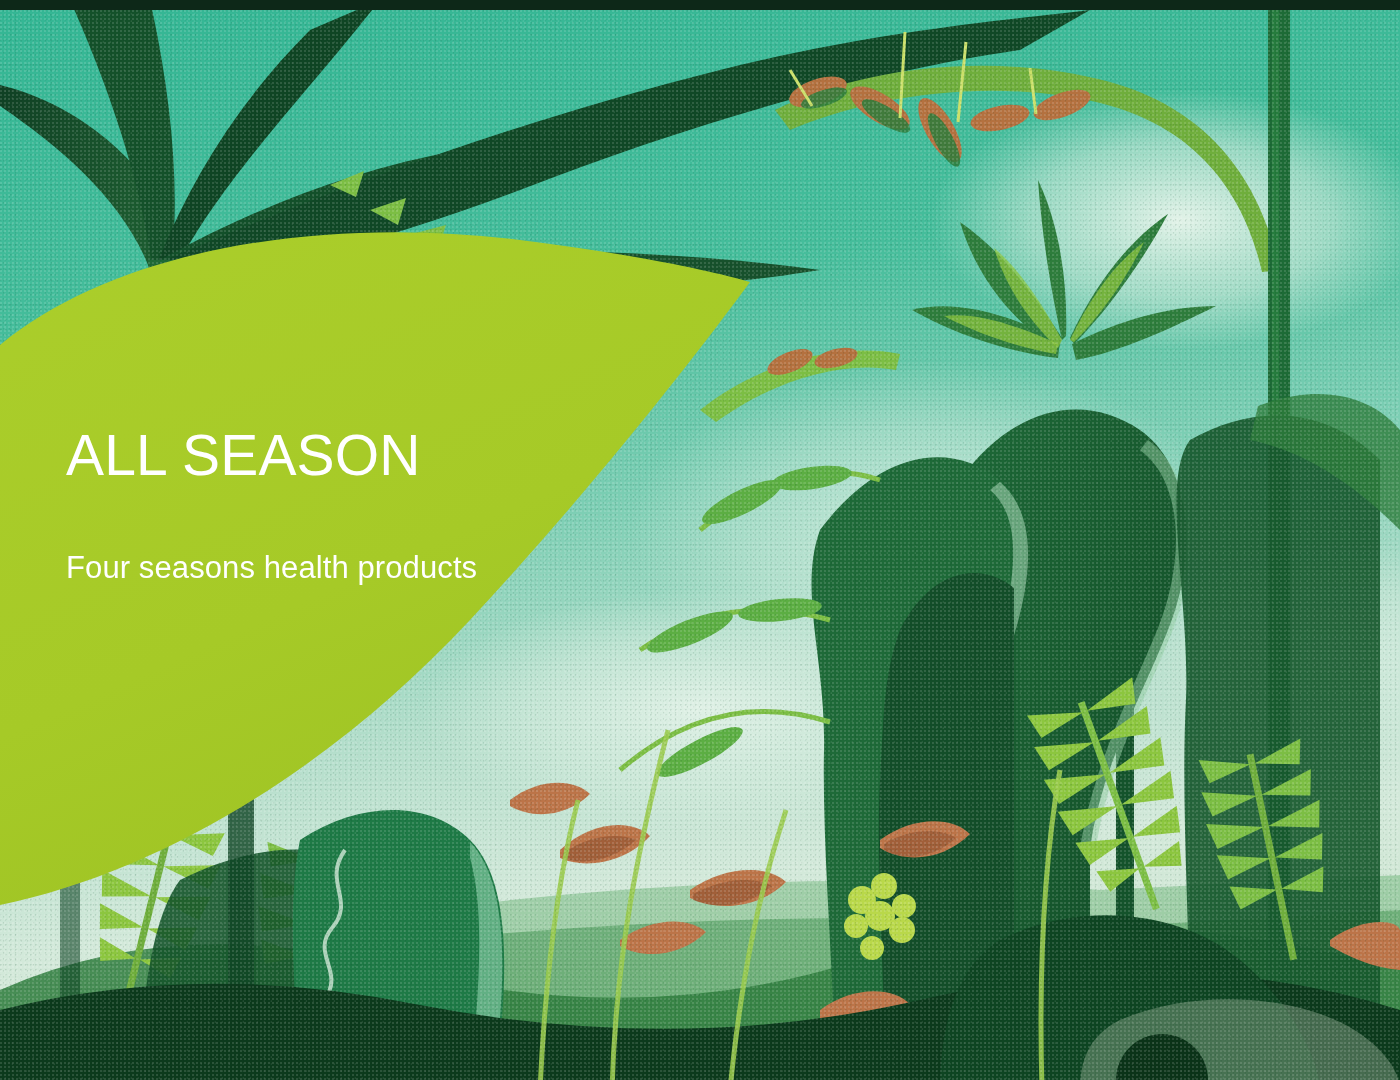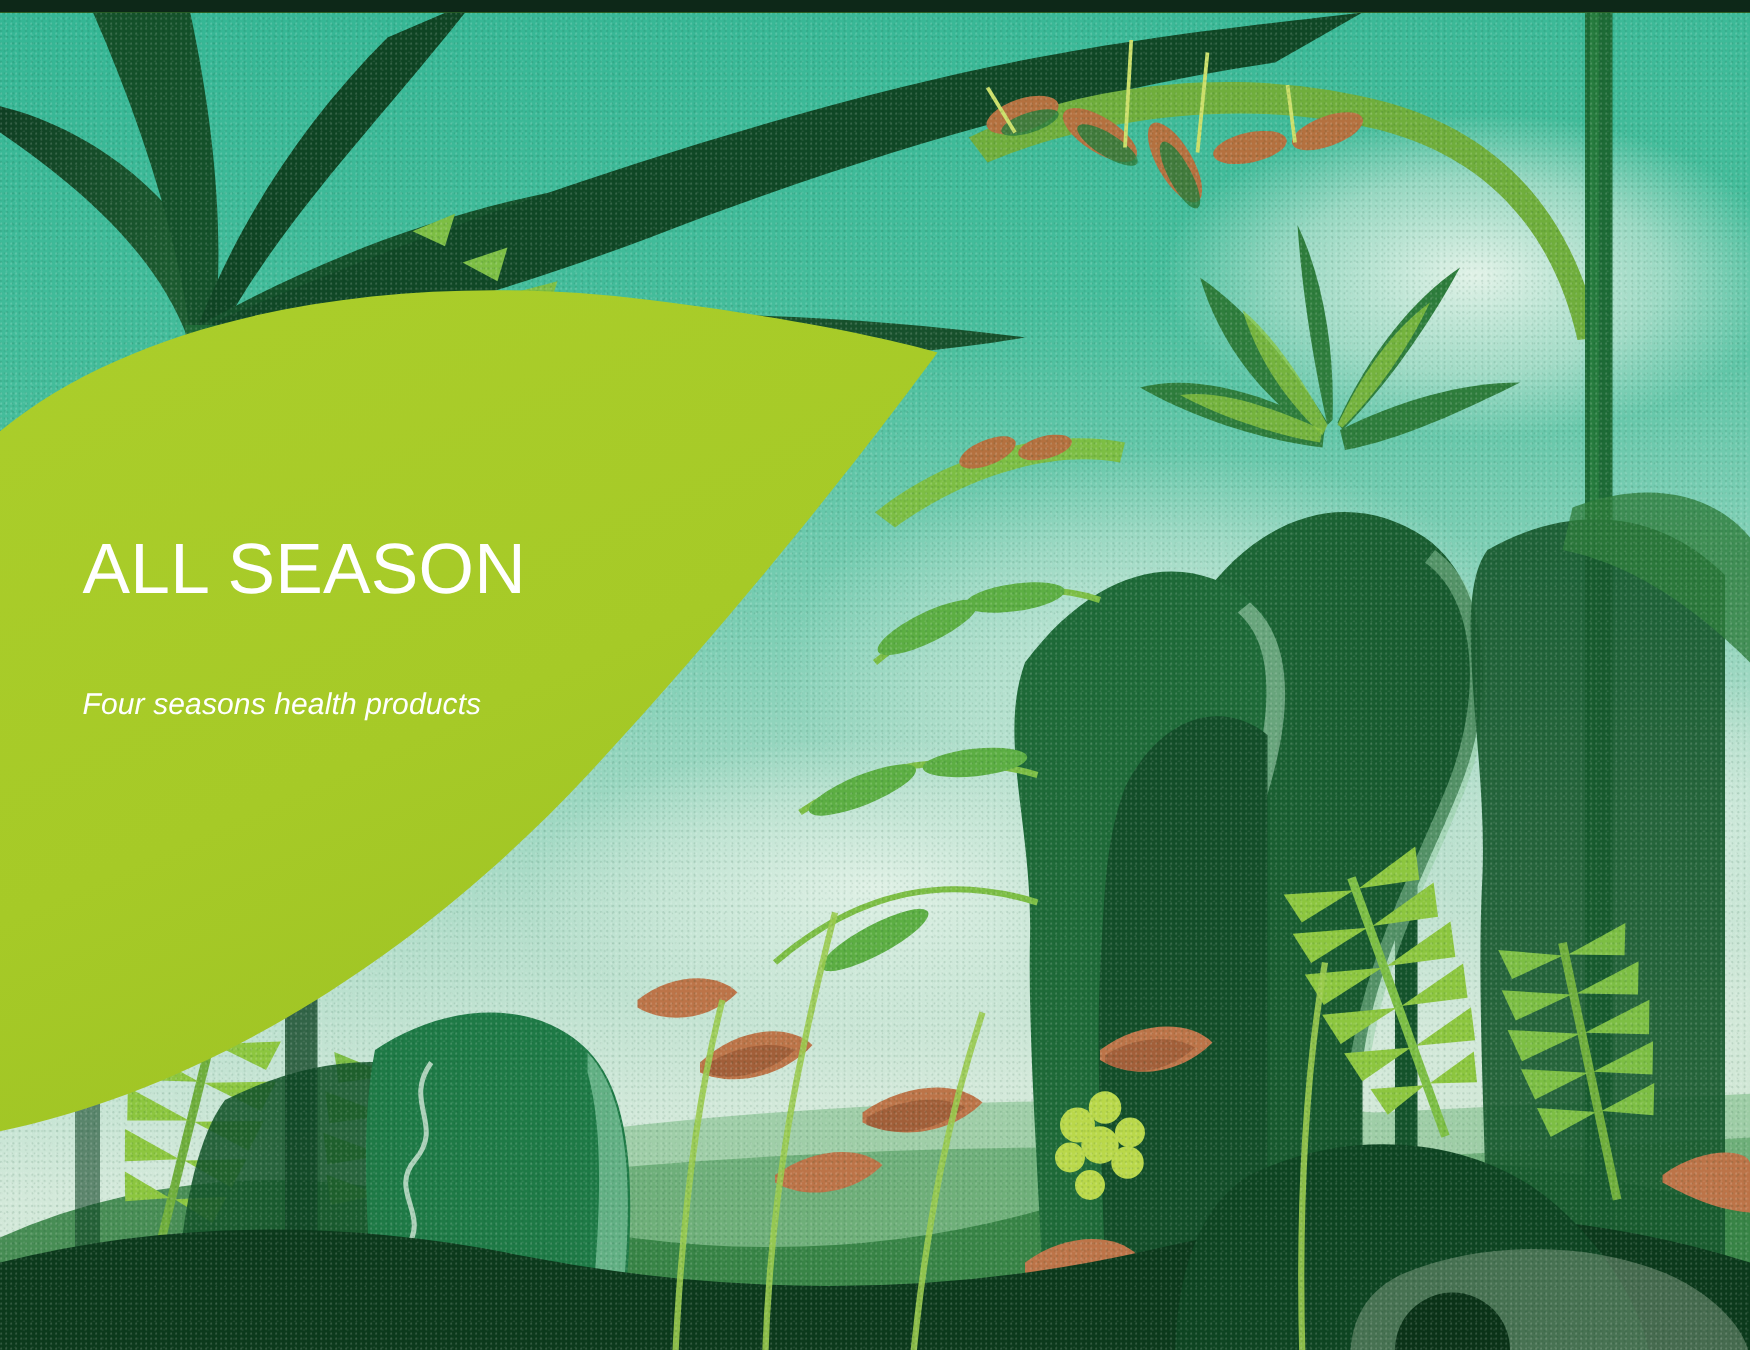--- a/index.html
+++ b/index.html
@@ -69,24 +69,23 @@
     font-weight: 300;
   }
   .headline .line2 {
     display: block;
     font-weight: 700;
   }
   .subtitle {
     margin: 0;
     padding-top: 62px;
     color: #ffffff;
-    font-size: 24px;
+    font-size: 31px;
     font-weight: 400;
     letter-spacing: .1px;
-    font-style: italic;
   }
 </style>
 </head>
 <body>
 
 <div id="banner">
 
   <div class="scene">
     <svg viewBox="0 0 1400 1080" preserveAspectRatio="xMidYMid slice" xmlns="http://www.w3.org/2000/svg">
       <defs>

